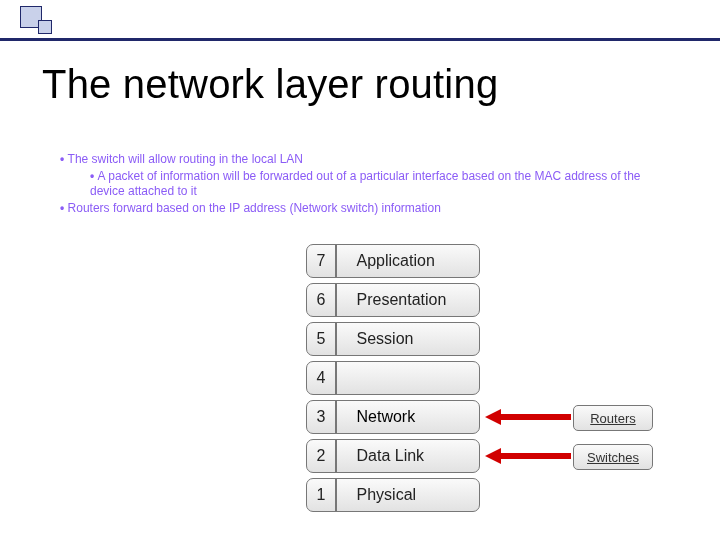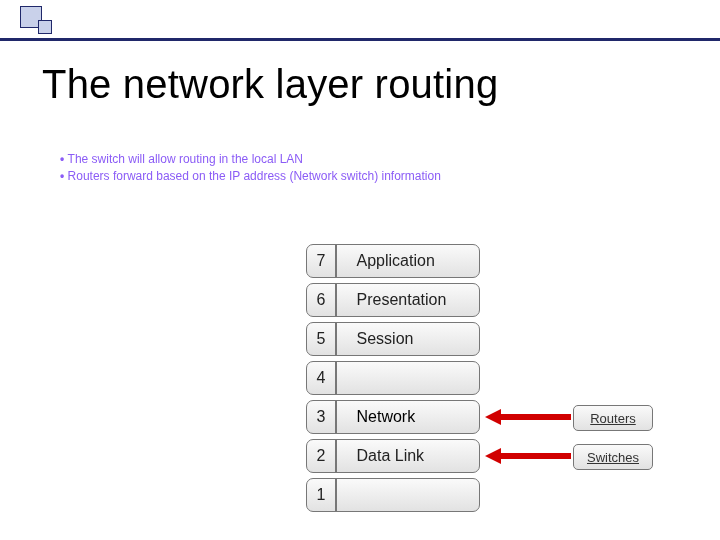--- a/index.html
+++ b/index.html
@@ -130,20 +130,21 @@
 
 <div class="topbar">
   <div class="sq sq1"></div>
   <div class="sq sq2"></div>
 </div>
 
 <div class="slide-title">The network layer routing</div>
 
 <div class="body">
   <div class="b1 bullet">The switch will allow routing in the local LAN</div>
+  <div class="b2 bullet">A packet of information will be forwarded out of a particular interface based on the MAC address of the device attached to it</div>
   <div class="b3 bullet">Routers forward based on the IP address (Network switch) information</div>
 </div>
 
 <div class="osi">
   <div class="layer">
     <div class="num">7</div>
     <div class="sep"></div>
     <div class="name">Application</div>
   </div>
   <div class="layer">
@@ -166,20 +167,21 @@
     <div class="name">Network</div>
   </div>
   <div class="layer">
     <div class="num">2</div>
     <div class="sep"></div>
     <div class="name">Data Link</div>
   </div>
   <div class="layer">
     <div class="num">1</div>
     <div class="sep"></div>
+    <div class="name">Physical</div>
   </div>
 </div>
 
 <div class="arrow arrow-routers">
   <div class="head"></div>
     <div class="shaft"></div>
 </div>
 <div class="arrow arrow-switches">
   <div class="head"></div>
     <div class="shaft"></div>

